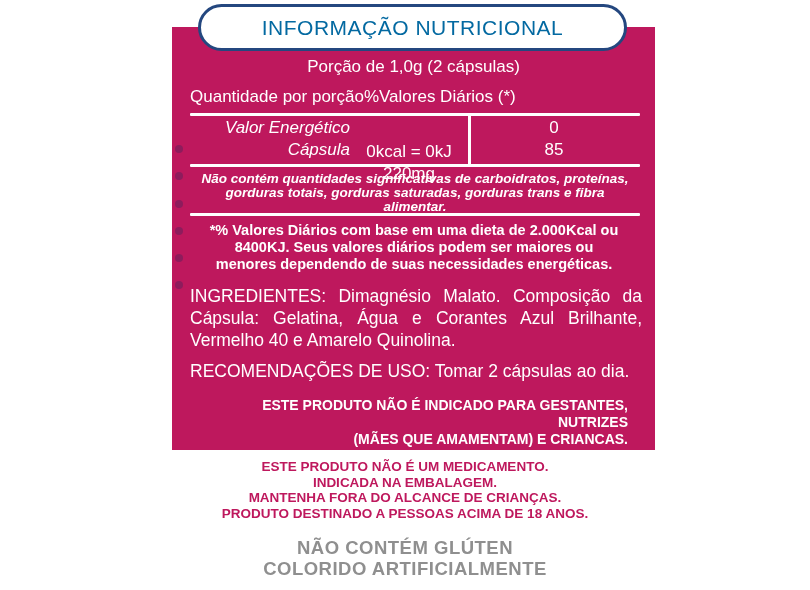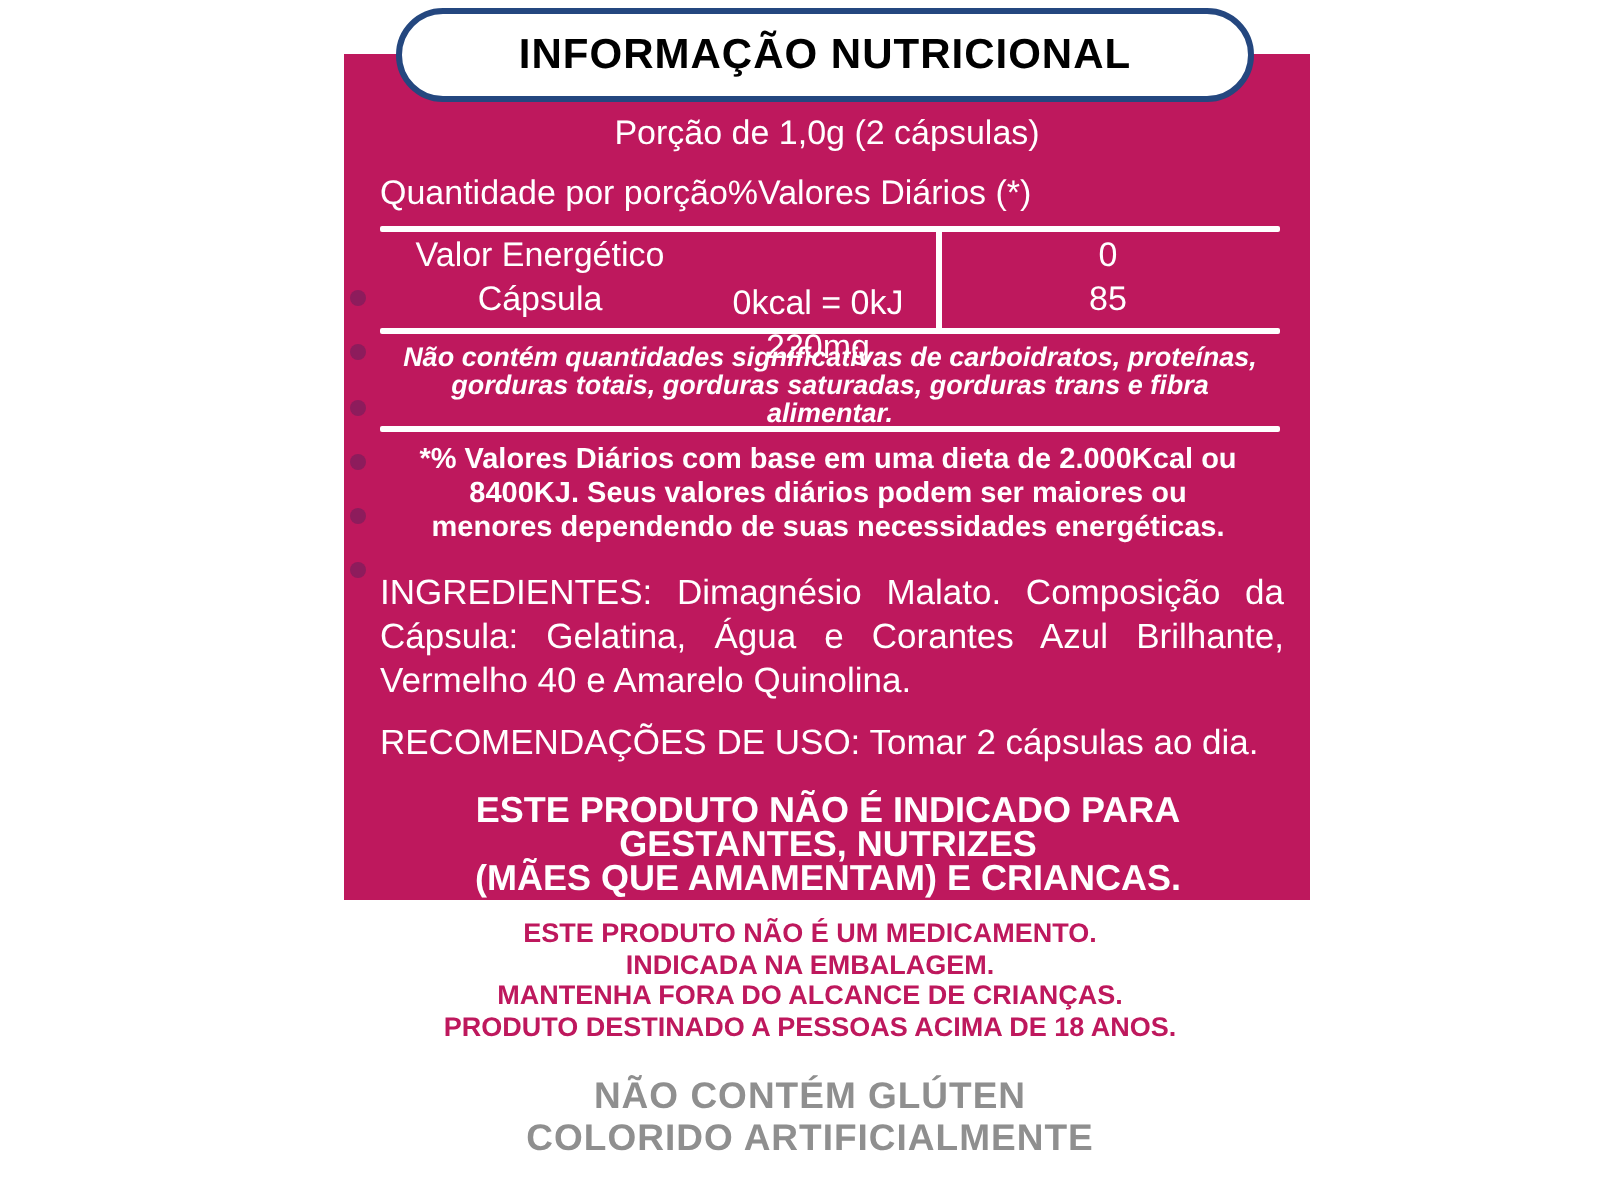--- a/index.html
+++ b/index.html
@@ -10,55 +10,55 @@
     position: absolute; left: 172px; top: 27px; width: 483px; height: 423px;
     background: #be185d; color: #ffffff;
   }
 
   .title-pill {
     position: absolute; left: 198px; top: 4px; width: 429px; height: 47px;
     background: #ffffff; border: 3px solid #24477f; border-radius: 24px;
     display: flex; align-items: center; justify-content: center; z-index: 5;
   }
   .title-pill span {
-    color: #000000; font-weight: bold; font-size: 21px; letter-spacing: 0.5px;
+    color: #0369a1; font-weight: normal; font-size: 21px; letter-spacing: 0.5px;
   }
 
   .panel-abs { position: absolute; }
 
   .portion { top: 30px; left: 0; width: 100%; text-align: center; font-size: 17px; }
 
   .col-headers { top: 60px; left: 18px; width: 450px; display: flex; justify-content: flex-start; font-size: 17px; }
 
   .hline { left: 18px; width: 450px; height: 3px; background: #ffffff; border-radius: 1px; }
   .hline-1 { top: 86px; }
   .hline-2 { top: 137px; }
   .hline-3 { top: 186px; }
   .vline { left: 296px; top: 86px; width: 3px; height: 54px; background: #ffffff; }
 
   .nutrient-row { left: 18px; width: 450px; display: flex; font-size: 17px; line-height: 22px; }
-  .nutrient-row .n-name { width: 160px; text-align: center; }
+  .nutrient-row .n-name { width: 160px; text-align: right; font-style: italic; }
   .nutrient-row .n-amount { width: 118px; text-align: center; margin-top: 24px; }
   .nutrient-row .n-dv { flex: 1; text-align: center; }
   .row-1 { top: 90px; }
   .row-2 { top: 112px; }
 
   .no-significant { top: 145px; left: 24px; width: 438px; text-align: center;
     font-size: 13.5px; font-weight: bold; font-style: italic; line-height: 14px; }
 
   .dv-note { top: 195px; left: 35px; width: 414px; text-align: center;
     font-size: 14.5px; font-weight: bold; line-height: 17px; }
 
   .ingredients { top: 258px; left: 18px; width: 452px; font-size: 17.5px;
     line-height: 22px; text-align: justify; }
 
   .usage { top: 334px; left: 18px; width: 452px; font-size: 17.5px; }
 
-  .warning { top: 370px; left: 28px; width: 428px; text-align: center;
-    font-size: 18px; font-weight: bold; line-height: 17px; }
+  .warning { top: 370px; left: 28px; width: 428px; text-align: right;
+    font-size: 14px; font-weight: bold; line-height: 17px; }
 
   .dot { position: absolute; width: 8px; height: 8px; border-radius: 50%;
     background: rgba(15, 40, 90, 0.28); left: 3px; }
 
   .disclaimers { position: absolute; top: 459px; left: 0; width: 810px;
     text-align: center; color: #be185d; font-weight: bold; font-size: 13.5px; line-height: 15.5px; }
 
   .footer-claims { position: absolute; top: 537px; left: 0; width: 810px;
     text-align: center; color: #8f8f8f; font-weight: bold; font-size: 18.5px; line-height: 21px; letter-spacing: 0.5px; }
 </style>

